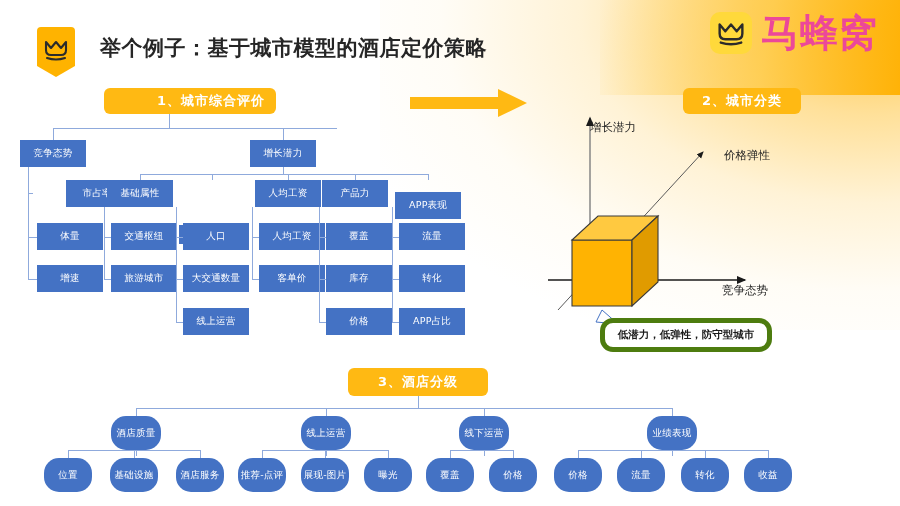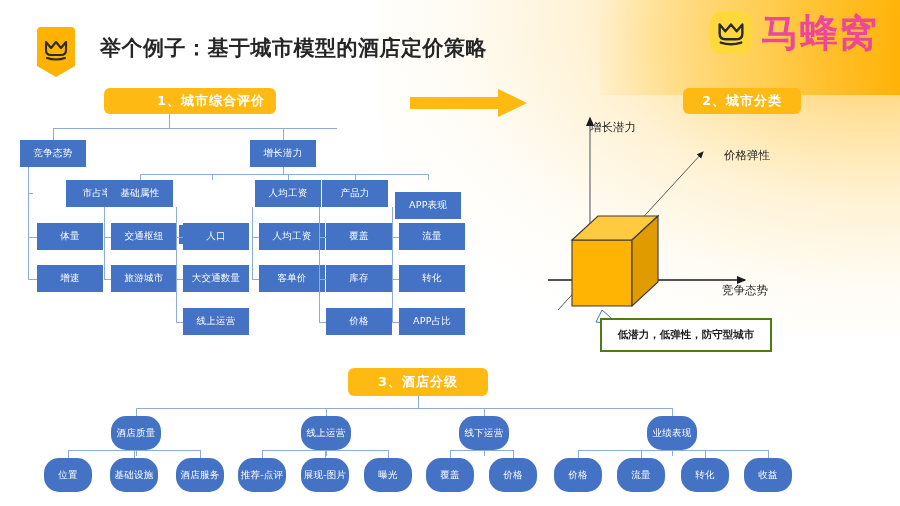--- a/index.html
+++ b/index.html
@@ -64,21 +64,21 @@
     text-align:center;line-height:1.15;box-sizing:border-box;padding:1px 2px;
     letter-spacing:0.2px;
   }
   .nd.r{border-radius:15px;}
   .ln{position:absolute;background:#8FAADC;}
   .ln.h{height:1px;}
   .ln.v{width:1px;}
 
   .callout{
     position:absolute;left:600px;top:318px;width:172px;height:34px;
-    border:2px solid #4d7c0f;border-radius:0;background:#fff;
+    border:5px solid #4d7c0f;border-radius:13px;background:#fff;
     font-size:10.5px;font-weight:bold;color:#1a1a1a;text-align:center;
     display:flex;align-items:center;justify-content:center;line-height:1.3;
     box-sizing:border-box;padding:0 6px;
   }
   .axis-label{position:absolute;font-size:11.5px;color:#1f1f1f;white-space:nowrap;}
 </style>
 </head>
 <body>
 
 <div id="slide">

